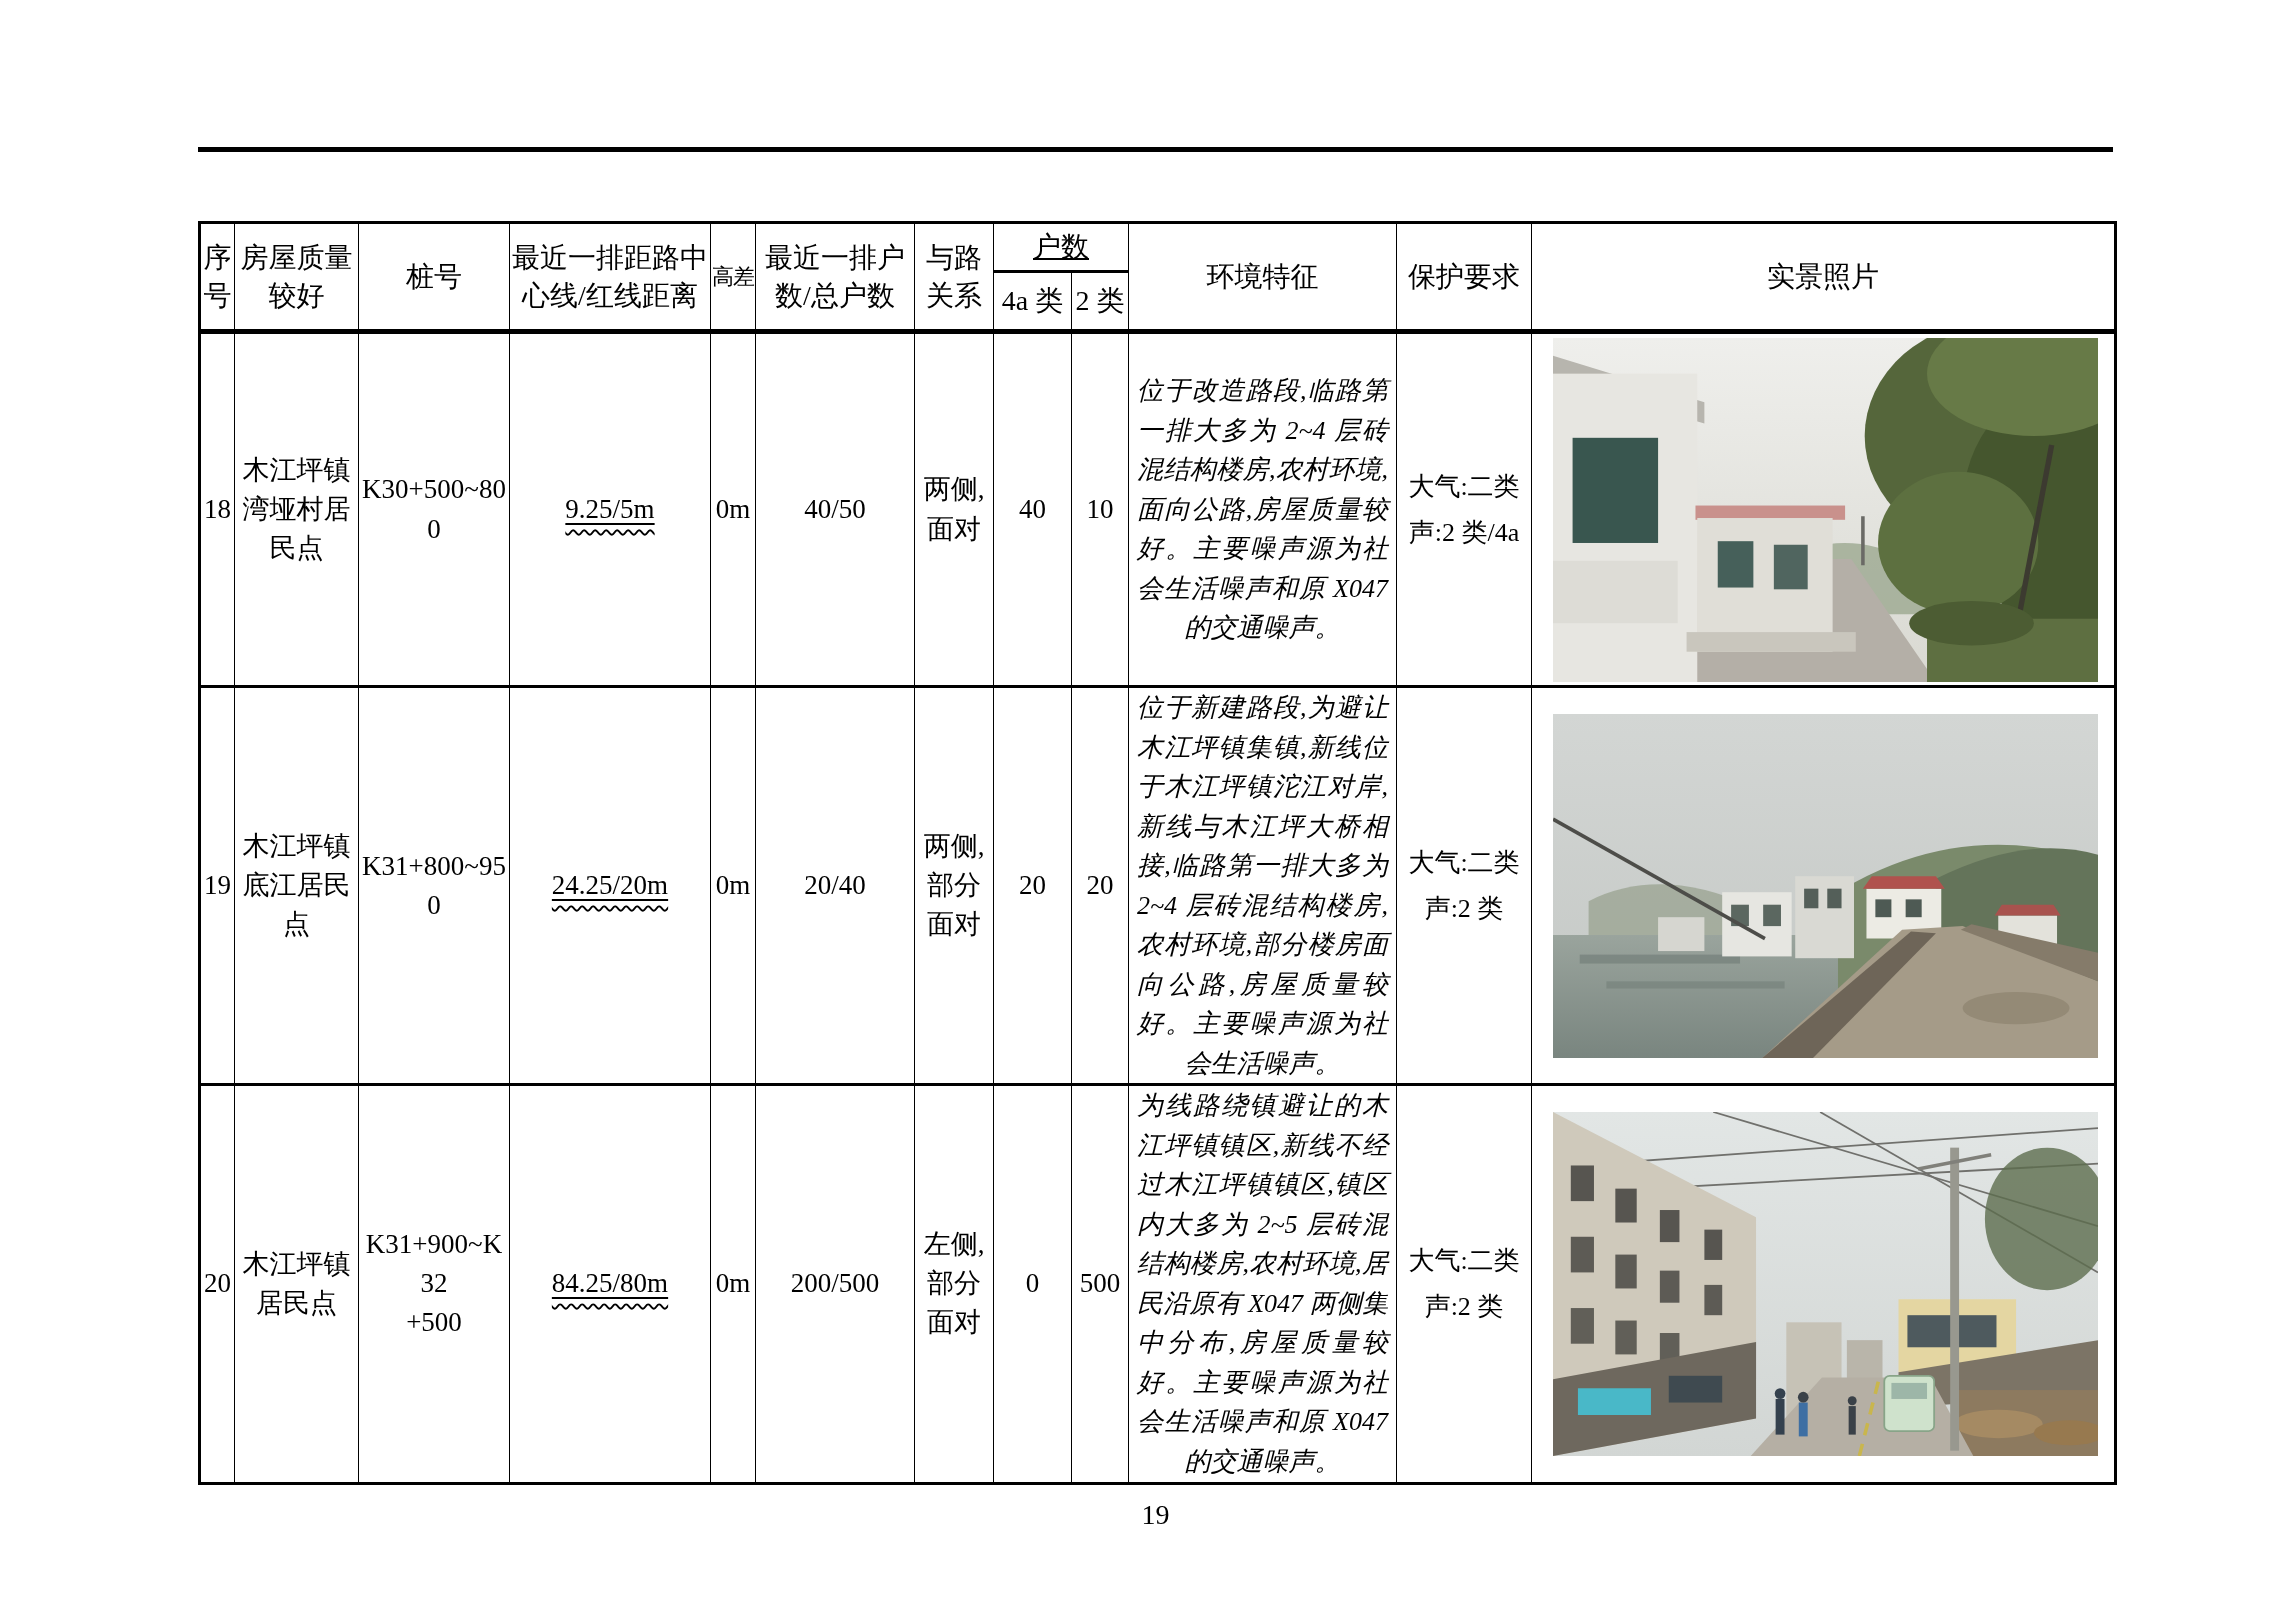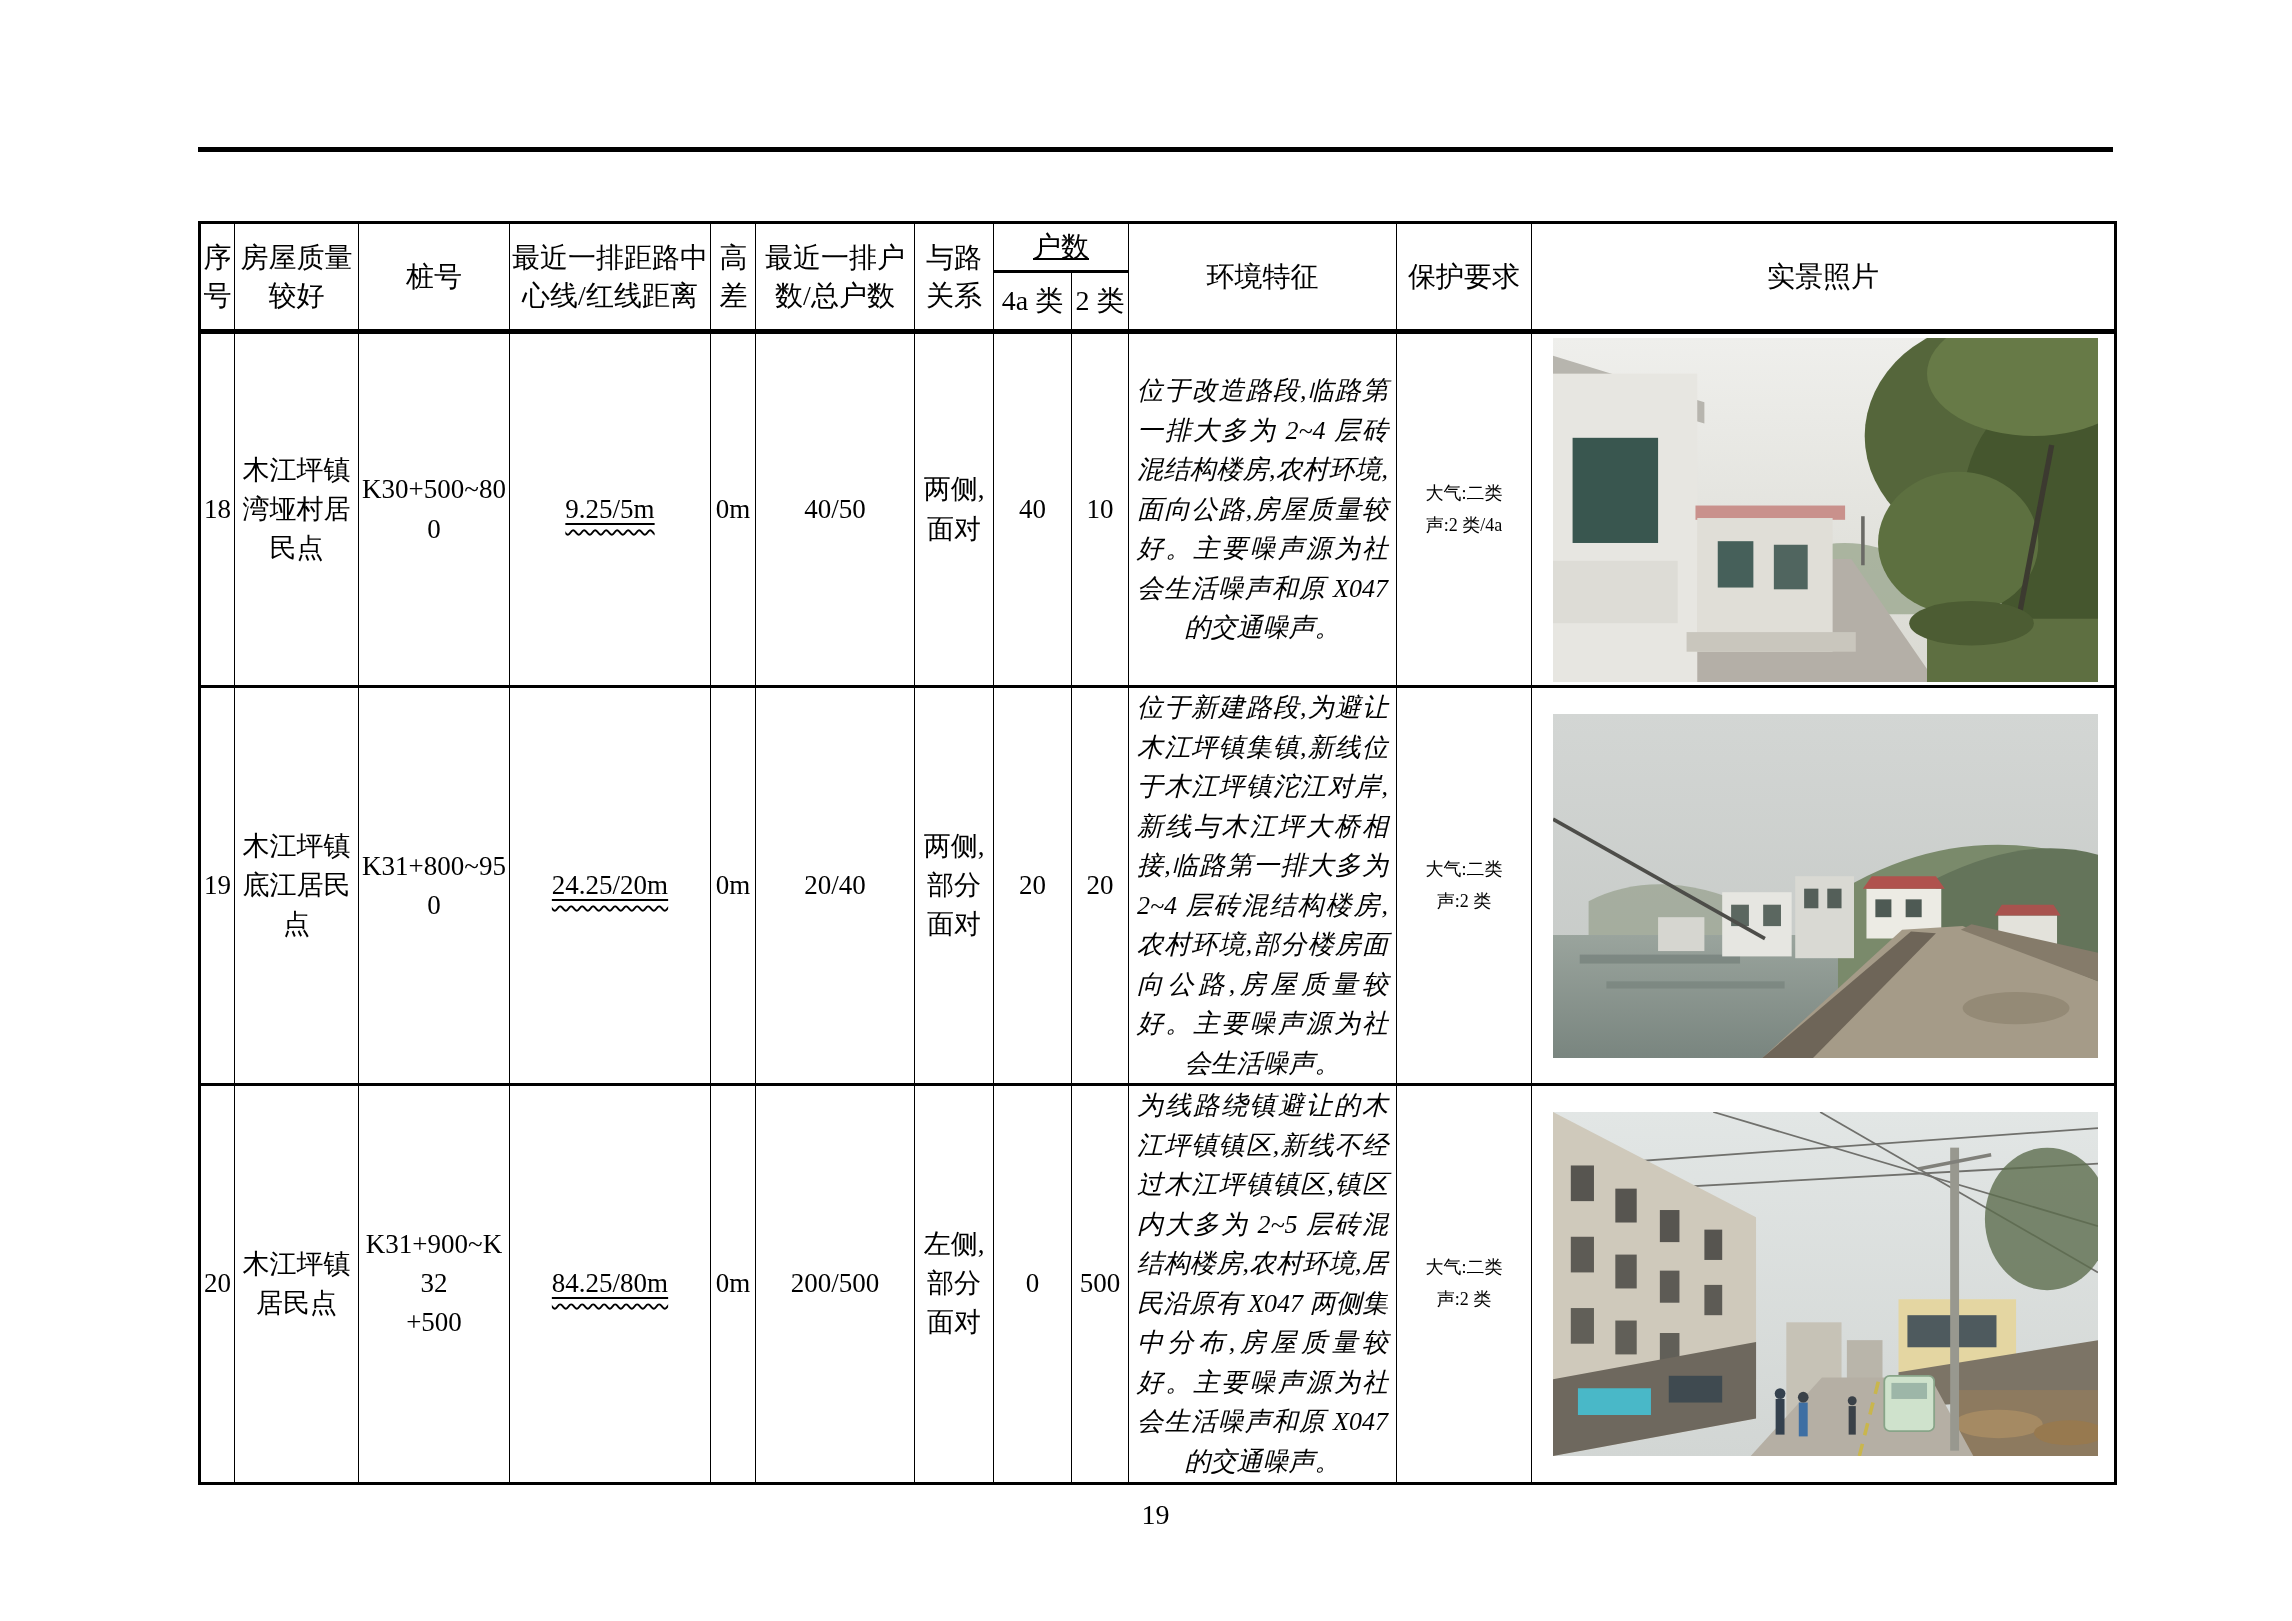--- a/index.html
+++ b/index.html
@@ -26,28 +26,28 @@
   .report th,.report td{
     border:solid #000;border-width:3.6px 1.8px;
     padding:0 1.8px;text-align:center;vertical-align:middle;
     font-weight:normal;font-size:27px;line-height:1.45;
     overflow:visible;word-break:break-all;
   }
   .report thead th{font-size:28px;line-height:1.35;}
   .report thead th[rowspan]{border-bottom-width:5.3px;}
   .report thead tr.h2 th{border-bottom-width:5.3px;}
   .report thead th.th-hushu{border-bottom-width:2.7px;text-decoration:underline;}
-  .report th.th-gaocha{font-size:28px;padding:0;letter-spacing:-0.9px;}
+  .report th.th-gaocha{font-size:22px;padding:0;letter-spacing:-0.9px;}
 
   td.cell-env{
     text-align:justify;text-align-last:center;
     font-size:26px;line-height:1.52;padding:0 8px;font-style:italic;
   }
   td.cell-prot{
-    white-space:pre-line;font-size:18px;line-height:1.75;padding:0;
+    white-space:pre-line;font-size:26px;line-height:1.75;padding:0;
   }
   td.cell-stake{white-space:pre-line;}
   .u-solid{
     text-decoration-line:underline;text-decoration-thickness:1.8px;
     text-underline-offset:4.5px;
   }
   .u-wavy{
     text-decoration-line:underline;text-decoration-style:wavy;
     text-decoration-thickness:1.8px;text-underline-offset:10.7px;text-align:right;
   }

